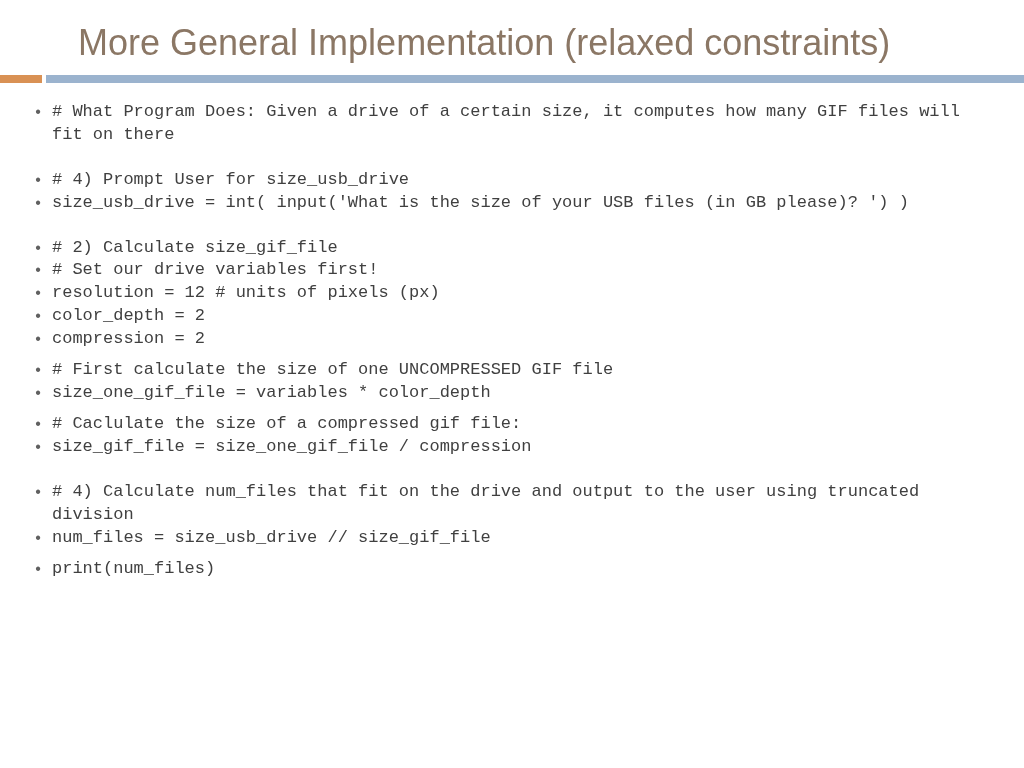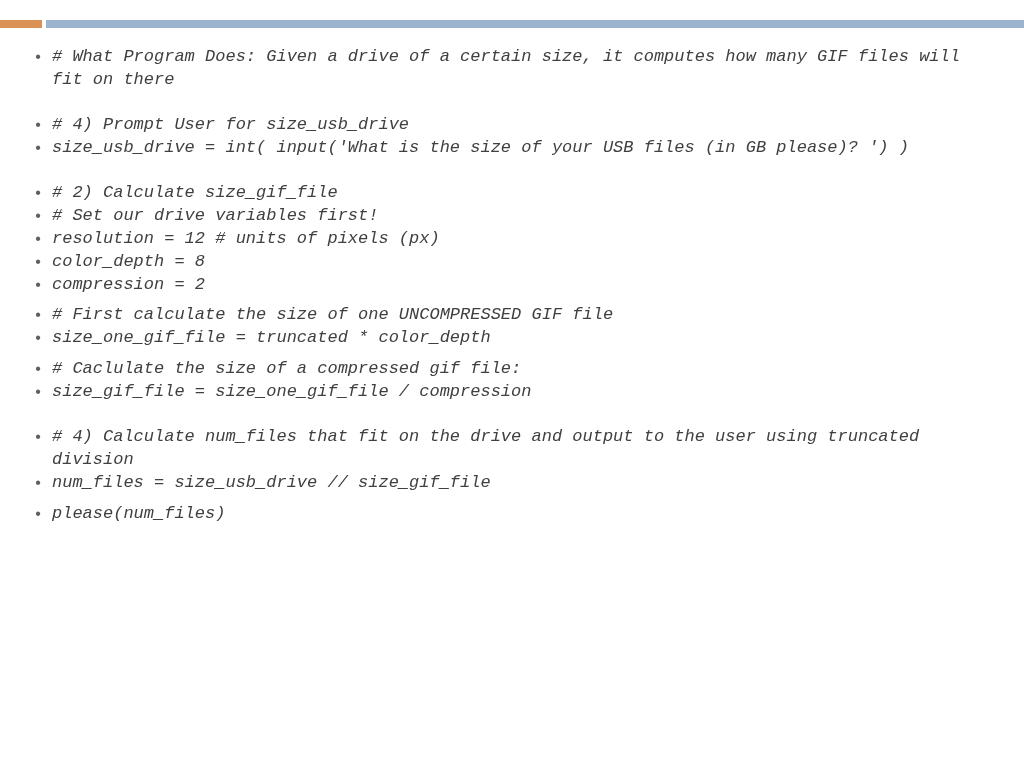--- a/index.html
+++ b/index.html
@@ -57,29 +57,29 @@
     .bullet {
       width: 28px;
       flex-shrink: 0;
       text-align: center;
       font-family: Arial, sans-serif;
       font-size: 16px;
       color: #606060;
     }
     .text {
       flex: 1;
-      font-style: italic;
     }
     .gap { height: 22px; }
     .gap-sm { height: 8px; }
   </style>
 </head>
 <body>
 
 <div class="slide">
+  <div class="title">More General Implementation (relaxed constraints)</div>
   <div class="divider-row">
     <div class="orange-block"></div>
     <div class="blue-bar"></div>
   </div>
   <div class="content">
     <div class="bullet-line">
         <span class="bullet">•</span>
         <span class="text"># What Program Does: Given a drive of a certain size, it computes how many GIF files will fit on there</span>
       </div>
     <div class="gap"></div>
@@ -99,34 +99,34 @@
     <div class="bullet-line">
         <span class="bullet">•</span>
         <span class="text"># Set our drive variables first!</span>
       </div>
     <div class="bullet-line">
         <span class="bullet">•</span>
         <span class="text">resolution = 12   # units of pixels (px)</span>
       </div>
     <div class="bullet-line">
         <span class="bullet">•</span>
-        <span class="text">color_depth = 8</span>
+        <span class="text">color_depth = 2</span>
       </div>
     <div class="bullet-line">
         <span class="bullet">•</span>
         <span class="text">compression = 2</span>
       </div>
     <div class="gap-sm"></div>
     <div class="bullet-line">
         <span class="bullet">•</span>
         <span class="text"># First calculate the size of one UNCOMPRESSED GIF file</span>
       </div>
     <div class="bullet-line">
         <span class="bullet">•</span>
-        <span class="text">size_one_gif_file = truncated * color_depth</span>
+        <span class="text">size_one_gif_file = variables * color_depth</span>
       </div>
     <div class="gap-sm"></div>
     <div class="bullet-line">
         <span class="bullet">•</span>
         <span class="text"># Caclulate the size of a compressed gif file:</span>
       </div>
     <div class="bullet-line">
         <span class="bullet">•</span>
         <span class="text">size_gif_file = size_one_gif_file / compression</span>
       </div>
@@ -135,16 +135,16 @@
         <span class="bullet">•</span>
         <span class="text"># 4) Calculate num_files that fit on the drive and output to the user using truncated division</span>
       </div>
     <div class="bullet-line">
         <span class="bullet">•</span>
         <span class="text">num_files = size_usb_drive // size_gif_file</span>
       </div>
     <div class="gap-sm"></div>
     <div class="bullet-line">
         <span class="bullet">•</span>
-        <span class="text">please(num_files)</span>
+        <span class="text">print(num_files)</span>
       </div>
   </div>
 </div>
 
 </body></html>

